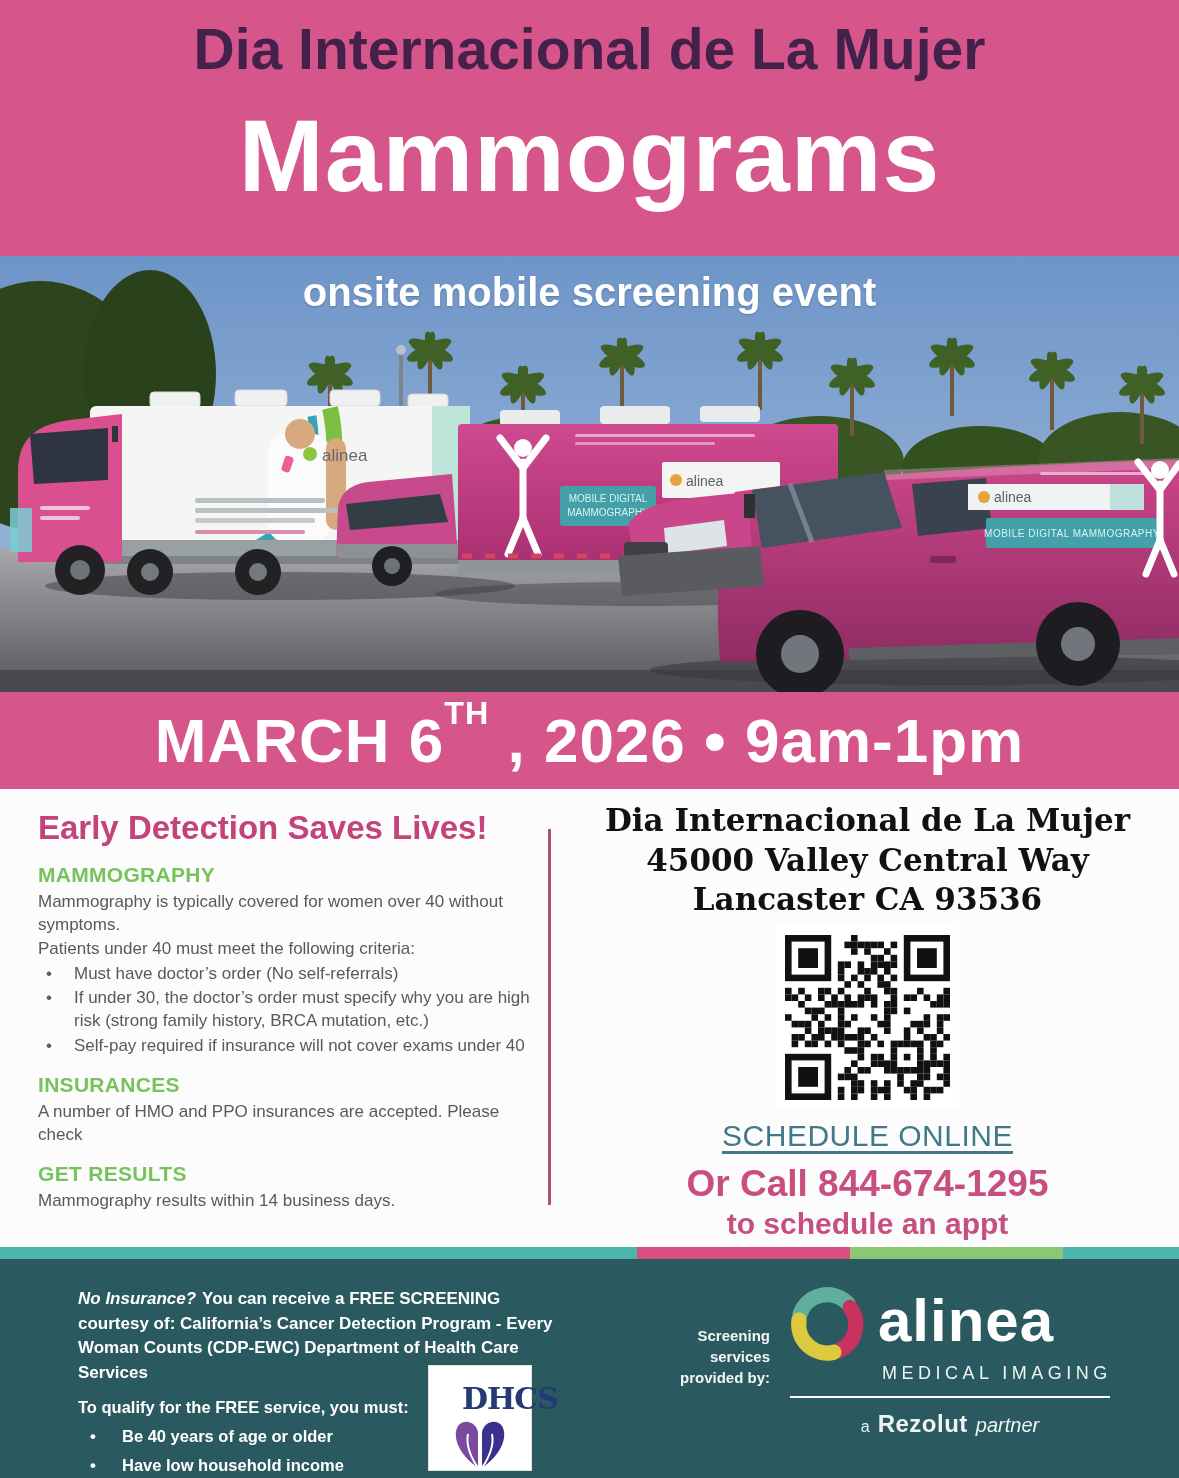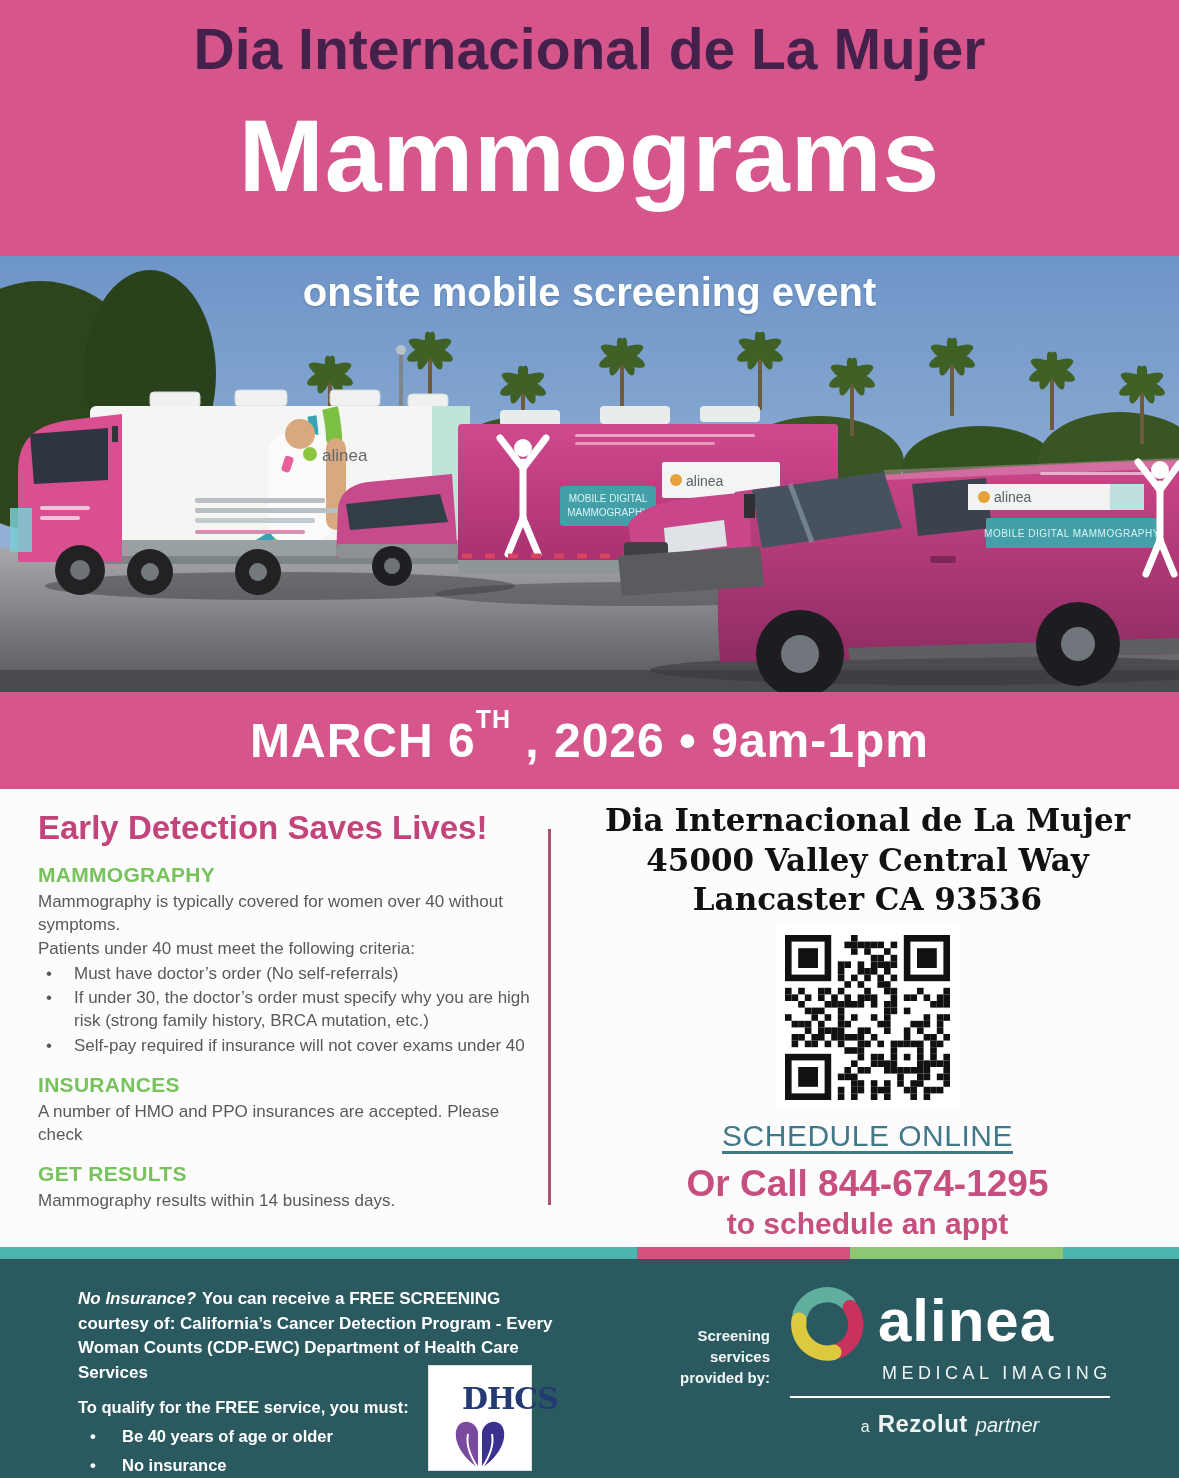--- a/index.html
+++ b/index.html
@@ -15,21 +15,21 @@
 
   
   .photo{position:absolute;left:0;top:256px;width:1179px;height:436px;}
   .photo svg{display:block;}
   .photo-tagline{position:absolute;left:0;top:14px;width:100%;text-align:center;
                  font-size:40px;font-weight:700;color:#ffffff;text-shadow:0 1px 2px rgba(40,60,90,.35);}
 
   
   .band-date{position:absolute;left:0;top:692px;width:1179px;height:97px;background:#d6568c;
              display:flex;align-items:center;justify-content:center;}
-  .date-text{color:#ffffff;font-size:48px;font-weight:700;letter-spacing:1px;}
+  .date-text{color:#ffffff;font-size:62px;font-weight:700;letter-spacing:1px;}
   .date-text sup{font-size:0.52em;position:relative;top:-0.5em;font-weight:700;}
 
   
   .info{position:absolute;left:0;top:789px;width:1179px;height:458px;background:#fdfcfd;}
   .left-col{position:absolute;left:38px;top:20px;width:502px;}
   .headline{margin:0;font-size:33px;font-weight:700;color:#c3437b;}
   .sec-heading{margin:16px 0 4px 0;font-size:21px;font-weight:700;color:#76c35c;letter-spacing:.3px;}
   .body-p{margin:2px 0;font-size:17px;line-height:1.33;color:#595959;}
   ul.bullets{list-style:none;margin:2px 0 0 0;padding:0;}
   ul.bullets li{position:relative;padding-left:36px;font-size:17px;line-height:1.33;color:#595959;margin:2px 0;}
@@ -530,20 +530,21 @@
     <div class="seg3"></div>
     <div class="seg4"></div>
   </div>
 
   <div class="footer">
     <div class="foot-left">
       <p class="no-ins"><span class="lead">No Insurance?</span><span>You can receive a FREE SCREENING courtesy of: California’s Cancer Detection Program - Every Woman Counts (CDP-EWC)  Department of Health Care Services</span></p>
       <p class="qualify">To qualify for the FREE service, you must:</p>
       <ul class="fbullets">
         <li>Be 40 years of age or older</li>
+        <li>Have low household income</li>
         <li>No insurance</li>
       </ul>
     </div>
 
     <div class="dhcs">
       <div class="dhcs-text">DHCS</div>
       <svg width="64" height="56" viewBox="0 0 64 56">
         <path d="M30,52 C10,38 4,20 10,10 C16,2 28,6 30,16 Z" fill="#7a4a9e"></path>
         <path d="M34,52 C54,38 60,20 54,10 C48,2 36,6 34,16 Z" fill="#3b2f8f"></path>
         <path d="M30,52 C22,40 18,28 20,18" stroke="#ffffff" stroke-width="2" fill="none"></path>

